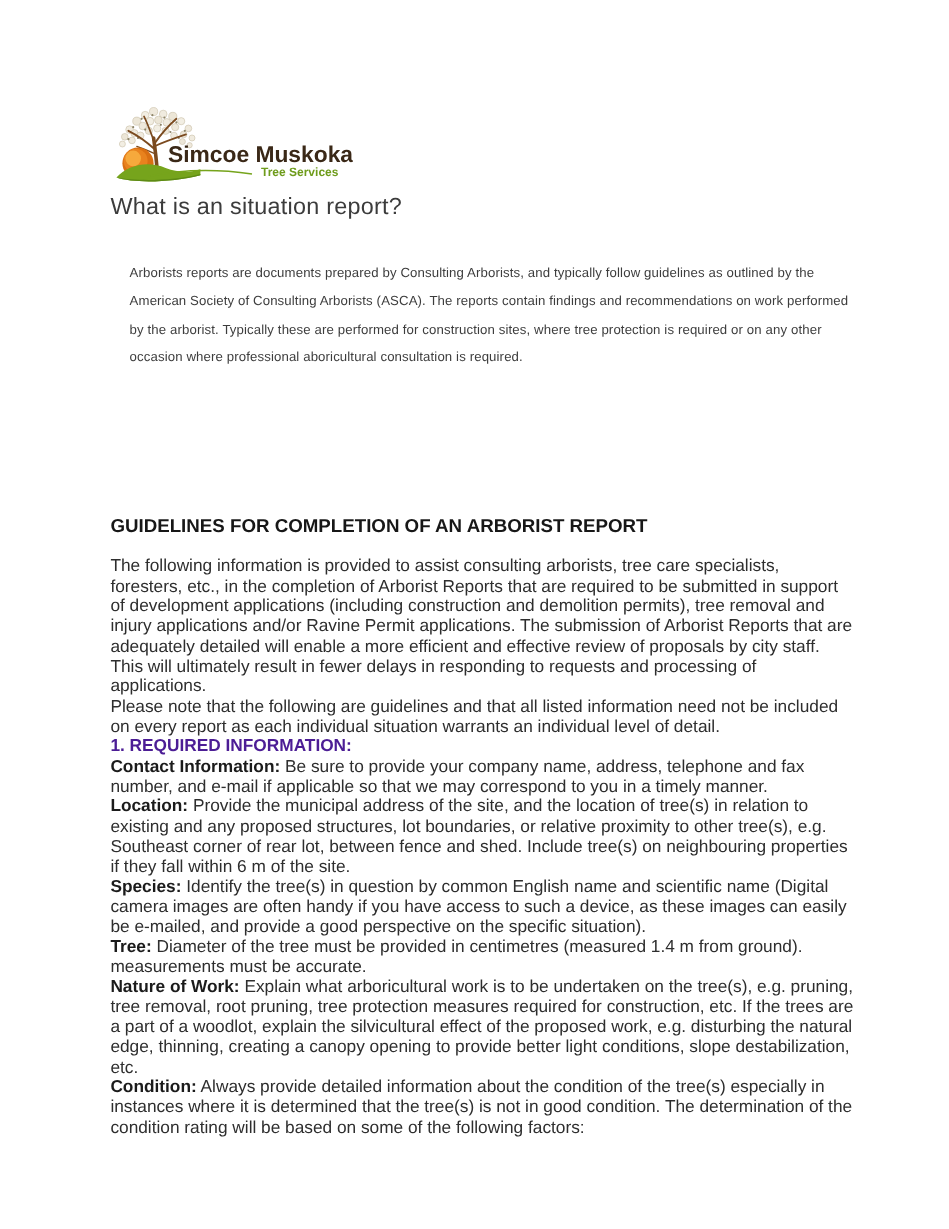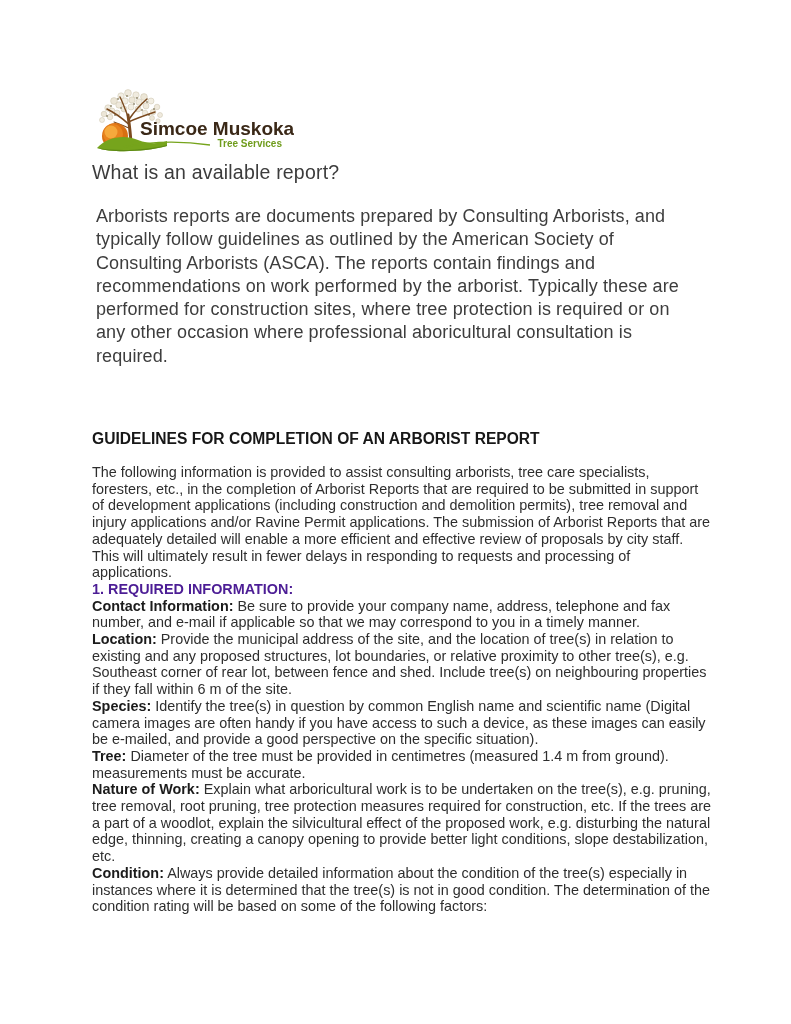--- a/index.html
+++ b/index.html
@@ -12,22 +12,22 @@
   }
   
   .logo{position:absolute;left:94px;top:88px;width:200px;height:70px;}
   .logo svg{display:block;}
   
   .page-title{
     position:absolute;left:92px;top:161px;margin:0;
     font-size:19.5px;font-weight:400;color:#3c3c3c;letter-spacing:.2px;
   }
   .intro-p{
-    position:absolute;left:92px;width:606px;margin:4px;
-    font-size:18px;line-height:23.3px;color:#3d3d3d;letter-spacing:.1px;
+    position:absolute;left:92px;width:606px;margin:16px;
+    font-size:11px;line-height:23.3px;color:#3d3d3d;letter-spacing:.1px;
   }
   #intro-p1{top:201px;}
   #intro-p2{top:344px;}
   
   .guidelines{
     position:absolute;left:92px;top:429px;width:620px;color:#2e2e2e;
   }
   .guidelines-heading{
     margin:0 0 16px 0;font-size:15.6px;line-height:19px;font-weight:700;color:#171717;
   }
@@ -106,26 +106,27 @@
         <path d="M3 60 C13 49 30 46 44 52 C55 56 63 56 73 53 L73 58 C50 64 18 65 3 60 Z" fill="#76a41c"></path>
         <path d="M3 60 C20 63 50 63 73 57 L73 58 C50 64 18 65 3 60 Z" fill="#5d8a15"></path>
         <path d="M30 59 C58 53 88 53 116 57" stroke="#76a41c" stroke-width="1.3" fill="none"></path>
       </g>
 
       <text x="46" y="47" font-family="Liberation Sans, sans-serif" font-size="19" font-weight="bold" fill="#3a2817">Simcoe Muskoka</text>
       <text x="188" y="59" text-anchor="end" font-family="Liberation Sans, sans-serif" font-size="10" font-weight="bold" fill="#6f9c1c">Tree Services</text>
     </svg>
   </div>
 
-  <h1 class="page-title">What is an available report?</h1>
+  <h1 class="page-title">What is an situation report?</h1>
   <p class="intro-p" id="intro-p1">Arborists reports are documents prepared by Consulting Arborists, and typically follow guidelines as outlined by the American Society of Consulting Arborists (ASCA).  The reports contain findings and recommendations on work performed by the arborist.  Typically these are performed for construction sites, where tree protection is required or on any other occasion where professional aboricultural consultation is required.</p>
 
   <div class="guidelines">
     <h2 class="guidelines-heading">GUIDELINES FOR COMPLETION OF AN ARBORIST REPORT</h2>
     <p>The following information is provided to assist consulting arborists, tree care specialists, foresters, etc., in the completion of Arborist Reports that are required to be submitted in support of development applications (including construction and demolition permits), tree removal and injury applications and/or Ravine Permit applications. The submission of Arborist Reports that are adequately detailed will enable a more efficient and effective review of proposals by city staff. This will ultimately result in fewer delays in responding to requests and processing of applications.</p>
+    <p>Please note that the following are guidelines and that all listed information need not be included on every report as each individual situation warrants an individual level of detail.</p>
     <p class="req-heading">1. REQUIRED INFORMATION:</p>
     <div id="guideline-items">
   <p class="guide-item"><span class="lead">Contact Information</span><span class="colon">:</span> <span class="body">Be sure to provide your company name, address, telephone and fax number, and e-mail if applicable so that we may correspond to you in a timely manner.</span></p>
 
   <p class="guide-item"><span class="lead">Location</span><span class="colon">:</span> <span class="body">Provide the municipal address of the site, and the location of tree(s) in relation to existing and any proposed structures, lot boundaries, or relative proximity to other tree(s), e.g. Southeast corner of rear lot, between fence and shed. Include tree(s) on neighbouring properties if they fall within 6 m of the site.</span></p>
 
   <p class="guide-item"><span class="lead">Species</span><span class="colon">:</span> <span class="body">Identify the tree(s) in question by common English name and scientific name (Digital camera images are often handy if you have access to such a device, as these images can easily be e-mailed, and provide a good perspective on the specific situation).</span></p>
 
   <p class="guide-item"><span class="lead">Tree</span><span class="colon">:</span> <span class="body">Diameter of the tree must be provided in centimetres (measured 1.4 m from ground). measurements must be accurate.</span></p>
 

